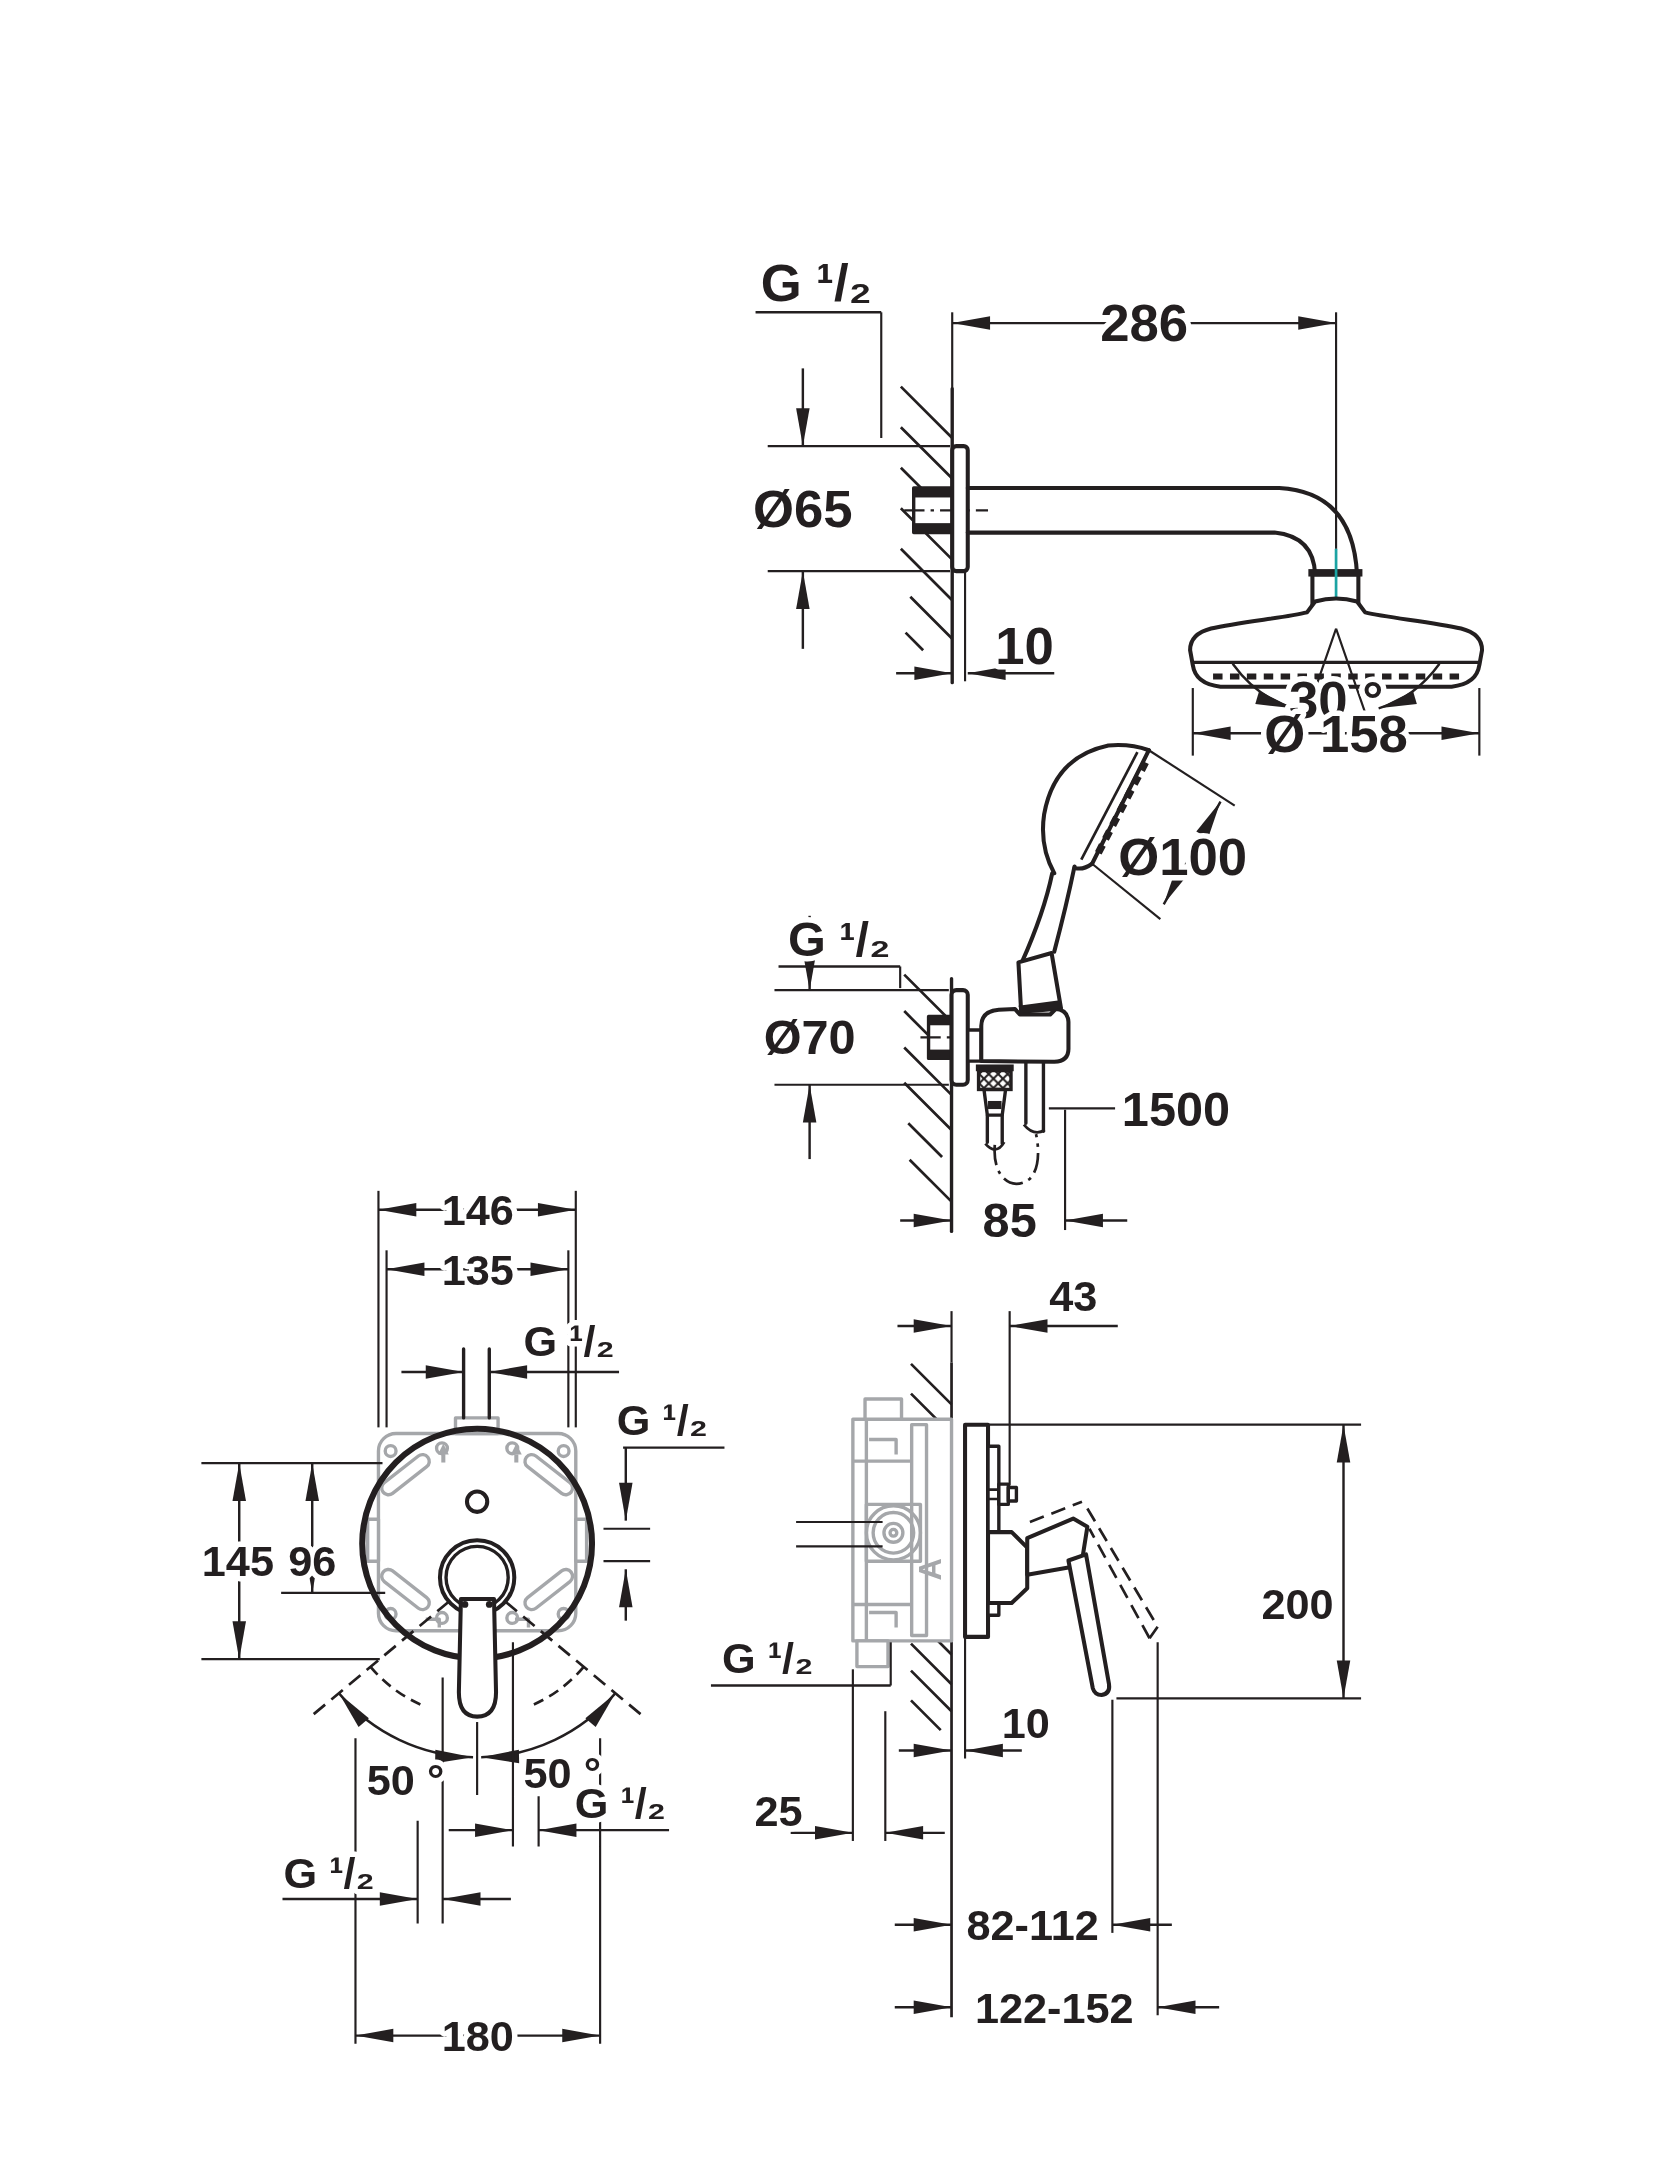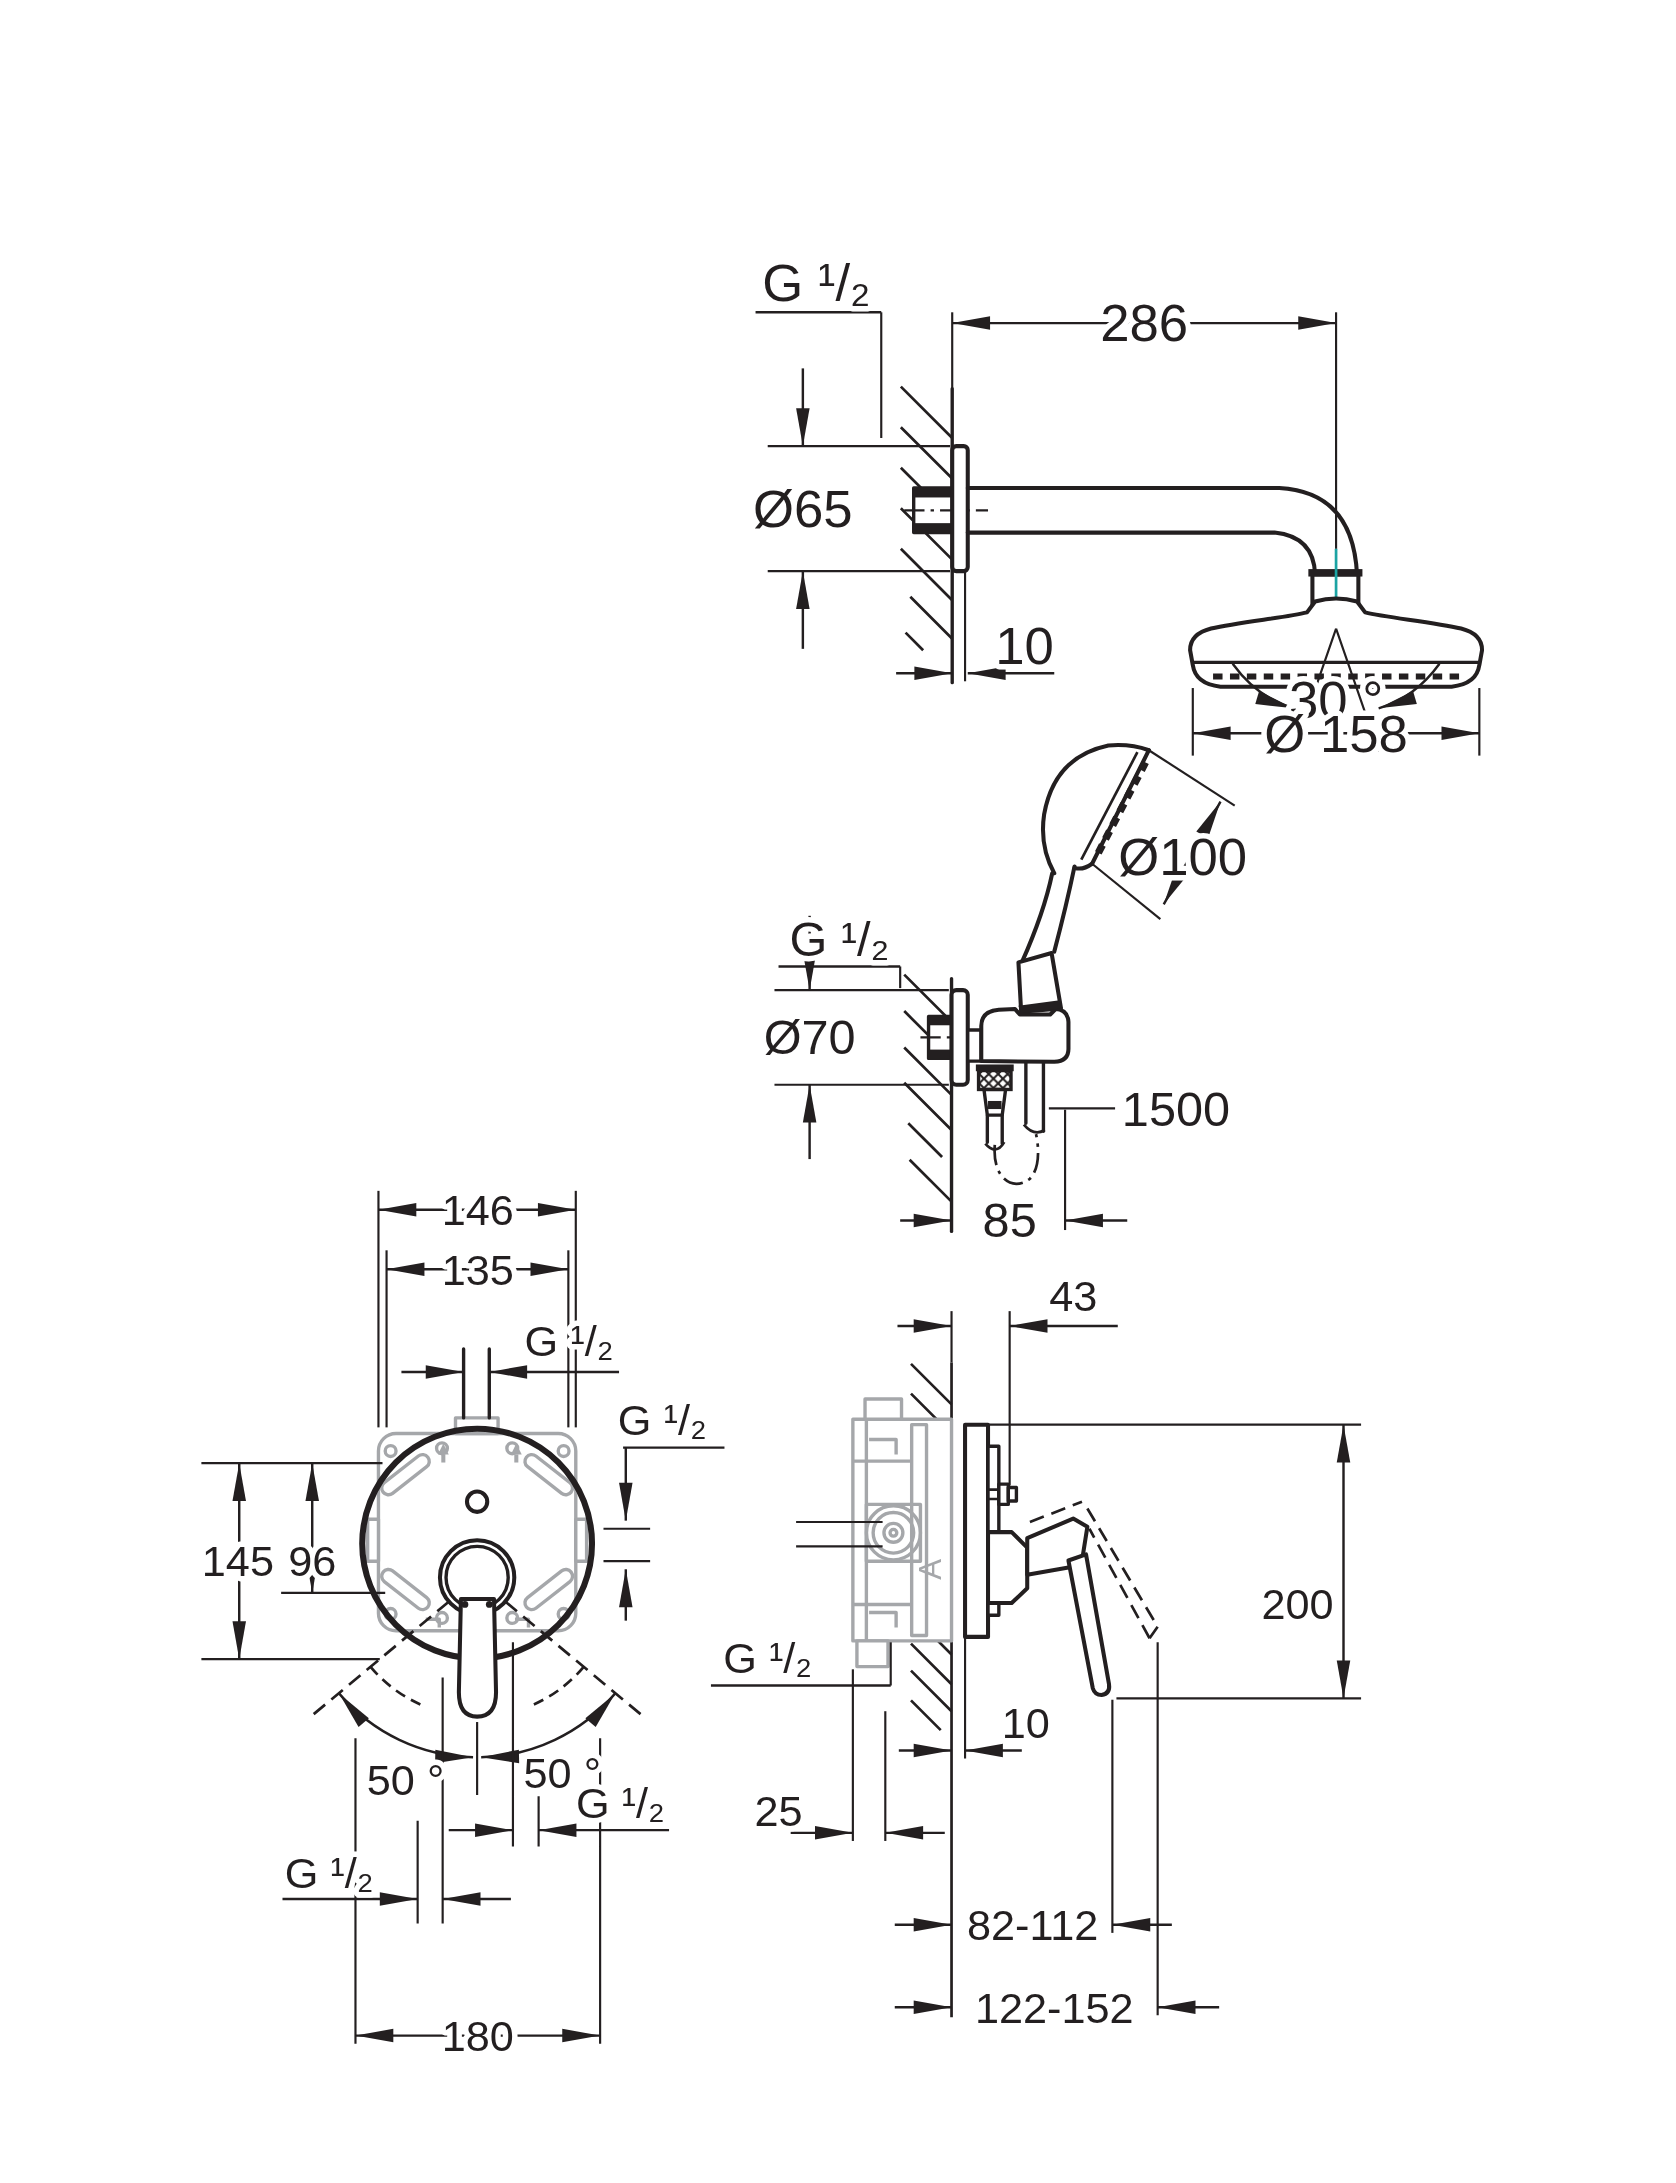--- a/index.html
+++ b/index.html
@@ -1,16 +1,16 @@
 <!DOCTYPE html>
 <html style="font-size:10.8px"><head>
 <meta charset="utf-8">
 <style>
   html,body{margin:0;padding:0;background:#ffffff;}
-  .page{width:1356px;height:2183px;background:#fff;position:relative;}
+  .page{width:1356px;height:2183px;background:#fff;position:relative;font-weight:bold;}
   svg{display:block;}
   
   .obj{stroke:#231f20;stroke-width:6;fill:none;stroke-linecap:round;stroke-linejoin:round;}
   .obj5{stroke:#231f20;stroke-width:5;fill:none;stroke-linecap:round;stroke-linejoin:round;}
   .objw{stroke:#231f20;stroke-width:6;fill:#ffffff;stroke-linejoin:round;}
   .objw5{stroke:#231f20;stroke-width:5;fill:#ffffff;stroke-linejoin:round;}
   .thin{stroke:#231f20;stroke-width:3.2;fill:none;}
   .thin4{stroke:#231f20;stroke-width:4;fill:none;}
   .dim{stroke:#231f20;stroke-width:3.6;fill:none;}
   .blk{fill:#231f20;stroke:none;}

